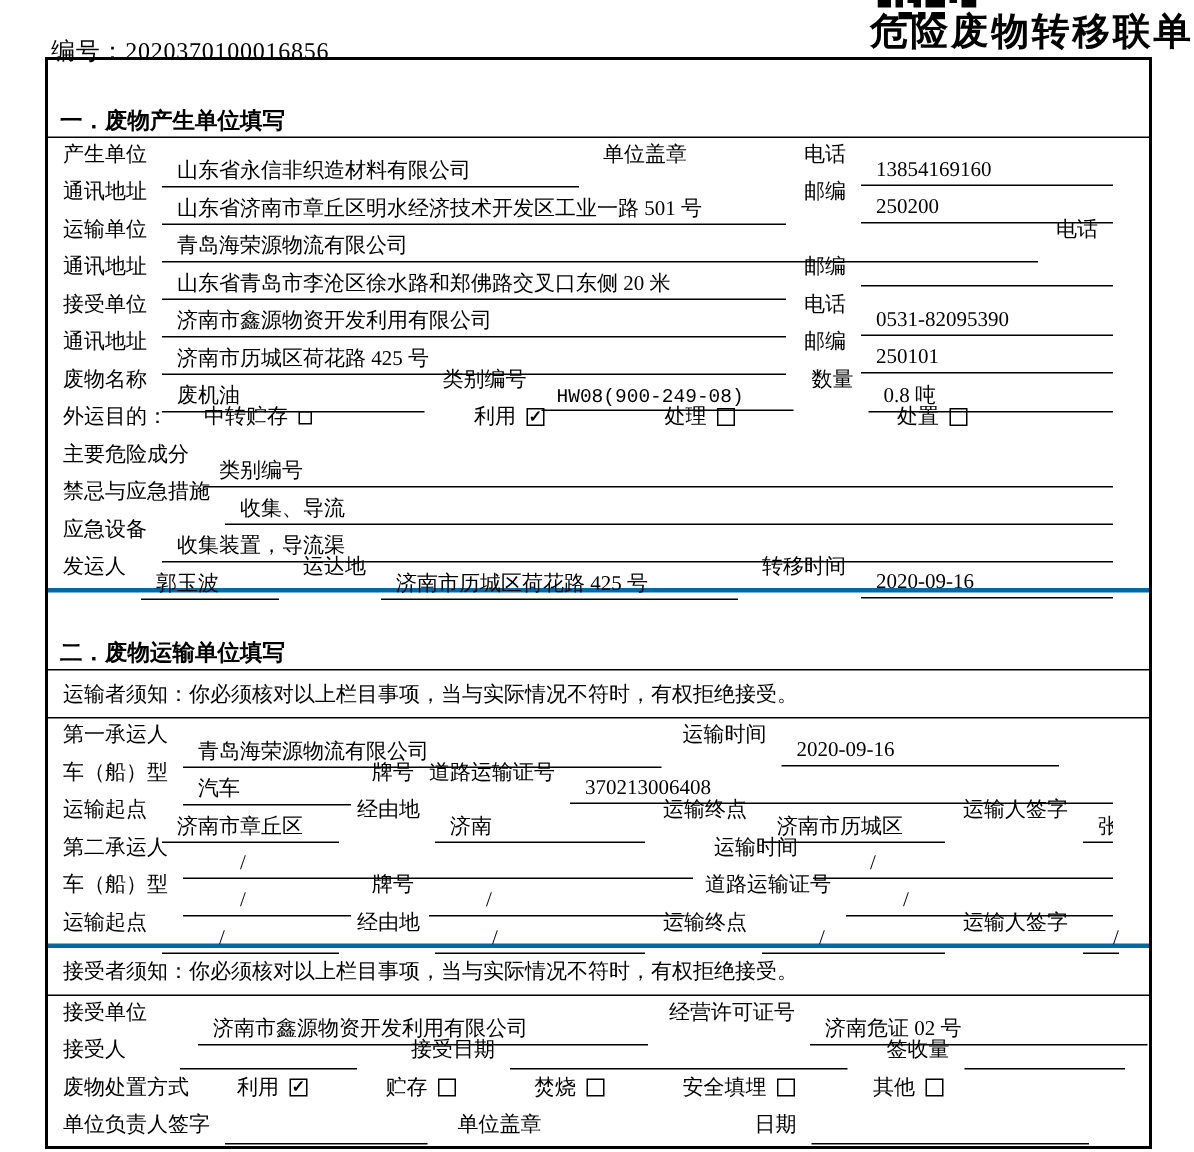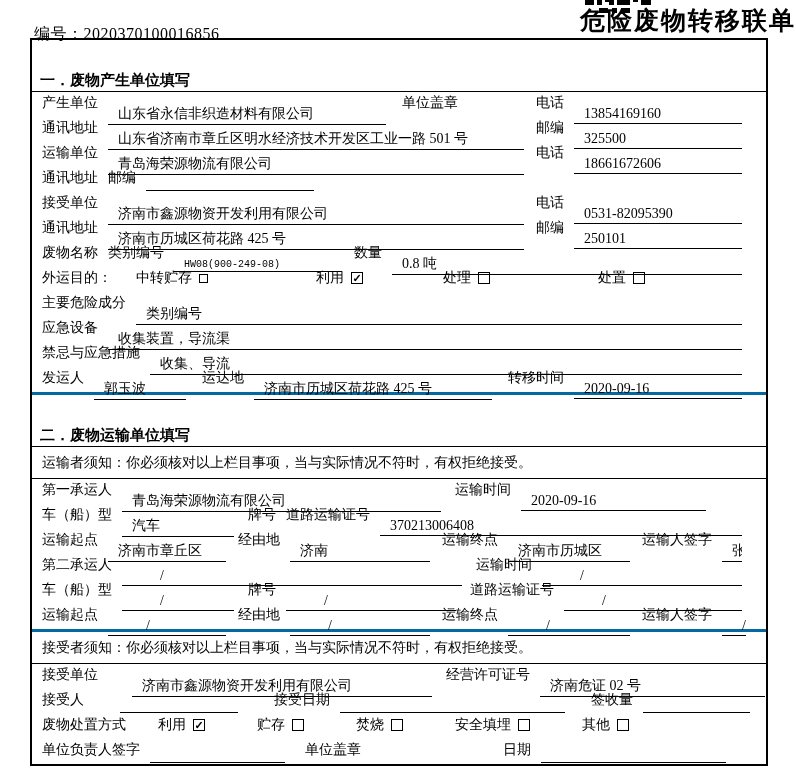--- a/index.html
+++ b/index.html
@@ -72,54 +72,55 @@
       <span class="lbl ml16">单位盖章</span>
       <span class="grow"></span>
       <span class="lbl">电话</span>
       <span class="u" style="width:168px">13854169160</span>
     </div>
 
     <div class="row">
       <span class="lbl">通讯地址</span>
       <span class="u uflex" style="margin-right:12px">山东省济南市章丘区明水经济技术开发区工业一路 501 号</span>
       <span class="lbl">邮编</span>
-      <span class="u" style="width:168px">325500</span>
+      <span class="u" style="width:168px">250200</span>
     </div>
 
     <div class="row">
       <span class="lbl">运输单位</span>
       <span class="u uflex" style="margin-right:12px">青岛海荣源物流有限公司</span>
       <span class="lbl">电话</span>
-      <span class="u" style="width:168px">18661672606</span>
     </div>
 
     <div class="row">
       <span class="lbl">通讯地址</span>
+      <span class="u uflex" style="margin-right:12px">山东省青岛市李沧区徐水路和郑佛路交叉口东侧 20 米</span>
       <span class="lbl">邮编</span>
       <span class="u" style="width:168px"></span>
     </div>
 
     <div class="row">
       <span class="lbl">接受单位</span>
       <span class="u uflex" style="margin-right:12px">济南市鑫源物资开发利用有限公司</span>
       <span class="lbl">电话</span>
       <span class="u" style="width:168px">0531-82095390</span>
     </div>
 
     <div class="row">
       <span class="lbl">通讯地址</span>
       <span class="u uflex" style="margin-right:12px">济南市历城区荷花路 425 号</span>
       <span class="lbl">邮编</span>
       <span class="u" style="width:168px">250101</span>
     </div>
 
     <div class="row">
       <span class="lbl">废物名称</span>
+      <span class="u" style="width:175px;margin-right:12px">废机油</span>
       <span class="lbl">类别编号</span>
-      <span class="u" style="width:168px;margin-right:12px;font-family:'Liberation Mono','DejaVu Sans Mono',monospace;font-size:10px">HW08(900-249-08)</span>
+      <span class="u" style="width:168px;margin-right:12px;font-family:'Liberation Mono','DejaVu Sans Mono',monospace;font-size:13px">HW08(900-249-08)</span>
       <span class="lbl">数量</span>
       <span class="u uflex">0.8 吨</span>
     </div>
 
 
     <div class="row">
       <span class="lbl">外运目的：</span>
       <span class="cbgrp" style="margin-left:14px">
         <span>中转贮存</span>
         <span class="cb sm"></span>
@@ -137,27 +138,27 @@
         <span class="cb"></span>
       </span>
     </div>
 
     <div class="row">
       <span class="lbl">主要危险成分</span>
       <span class="u uflex">类别编号</span>
     </div>
 
     <div class="row">
+      <span class="lbl">禁忌与应急措施</span>
+      <span class="u uflex">收集、导流</span>
+    </div>
+
+    <div class="row">
       <span class="lbl">应急设备</span>
       <span class="u uflex">收集装置，导流渠</span>
-    </div>
-
-    <div class="row">
-      <span class="lbl">禁忌与应急措施</span>
-      <span class="u uflex">收集、导流</span>
     </div>
 
     <div class="row">
       <span class="lbl">发运人</span>
       <span class="u" style="width:92px;margin-right:16px">郭玉波</span>
       <span class="lbl">运达地</span>
       <span class="u" style="width:238px;margin-right:16px">济南市历城区荷花路 425 号</span>
       <span class="lbl">转移时间</span>
       <span class="u uflex">2020-09-16</span>
     </div>

